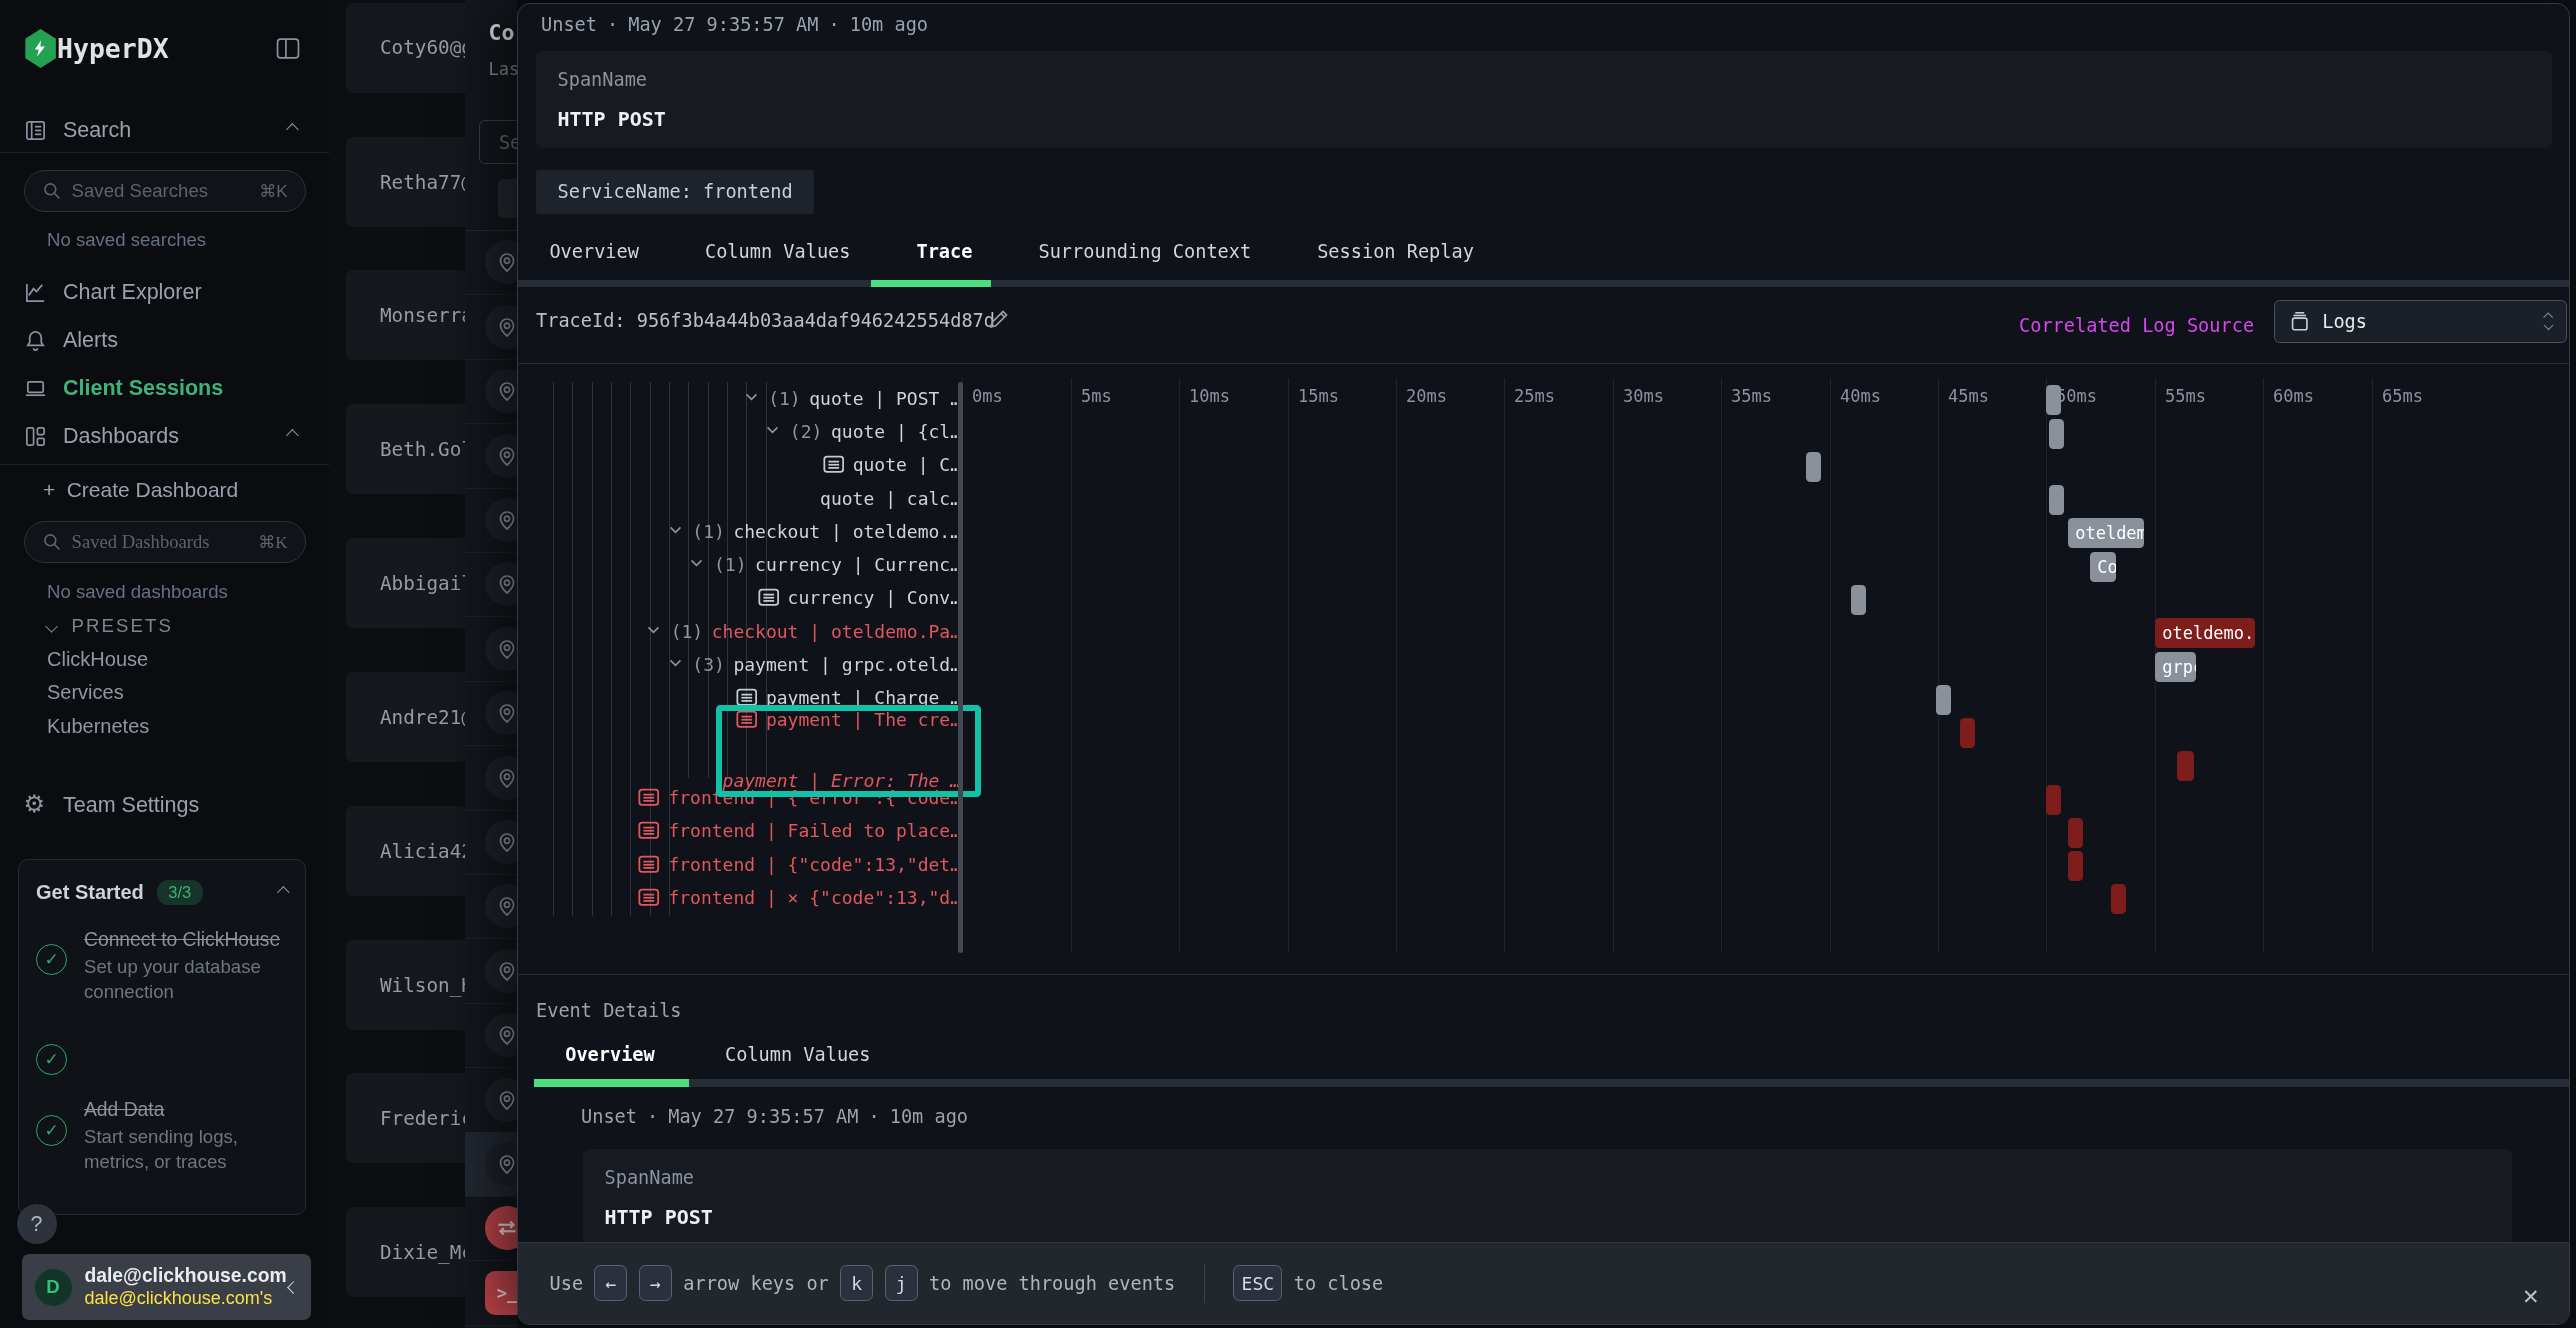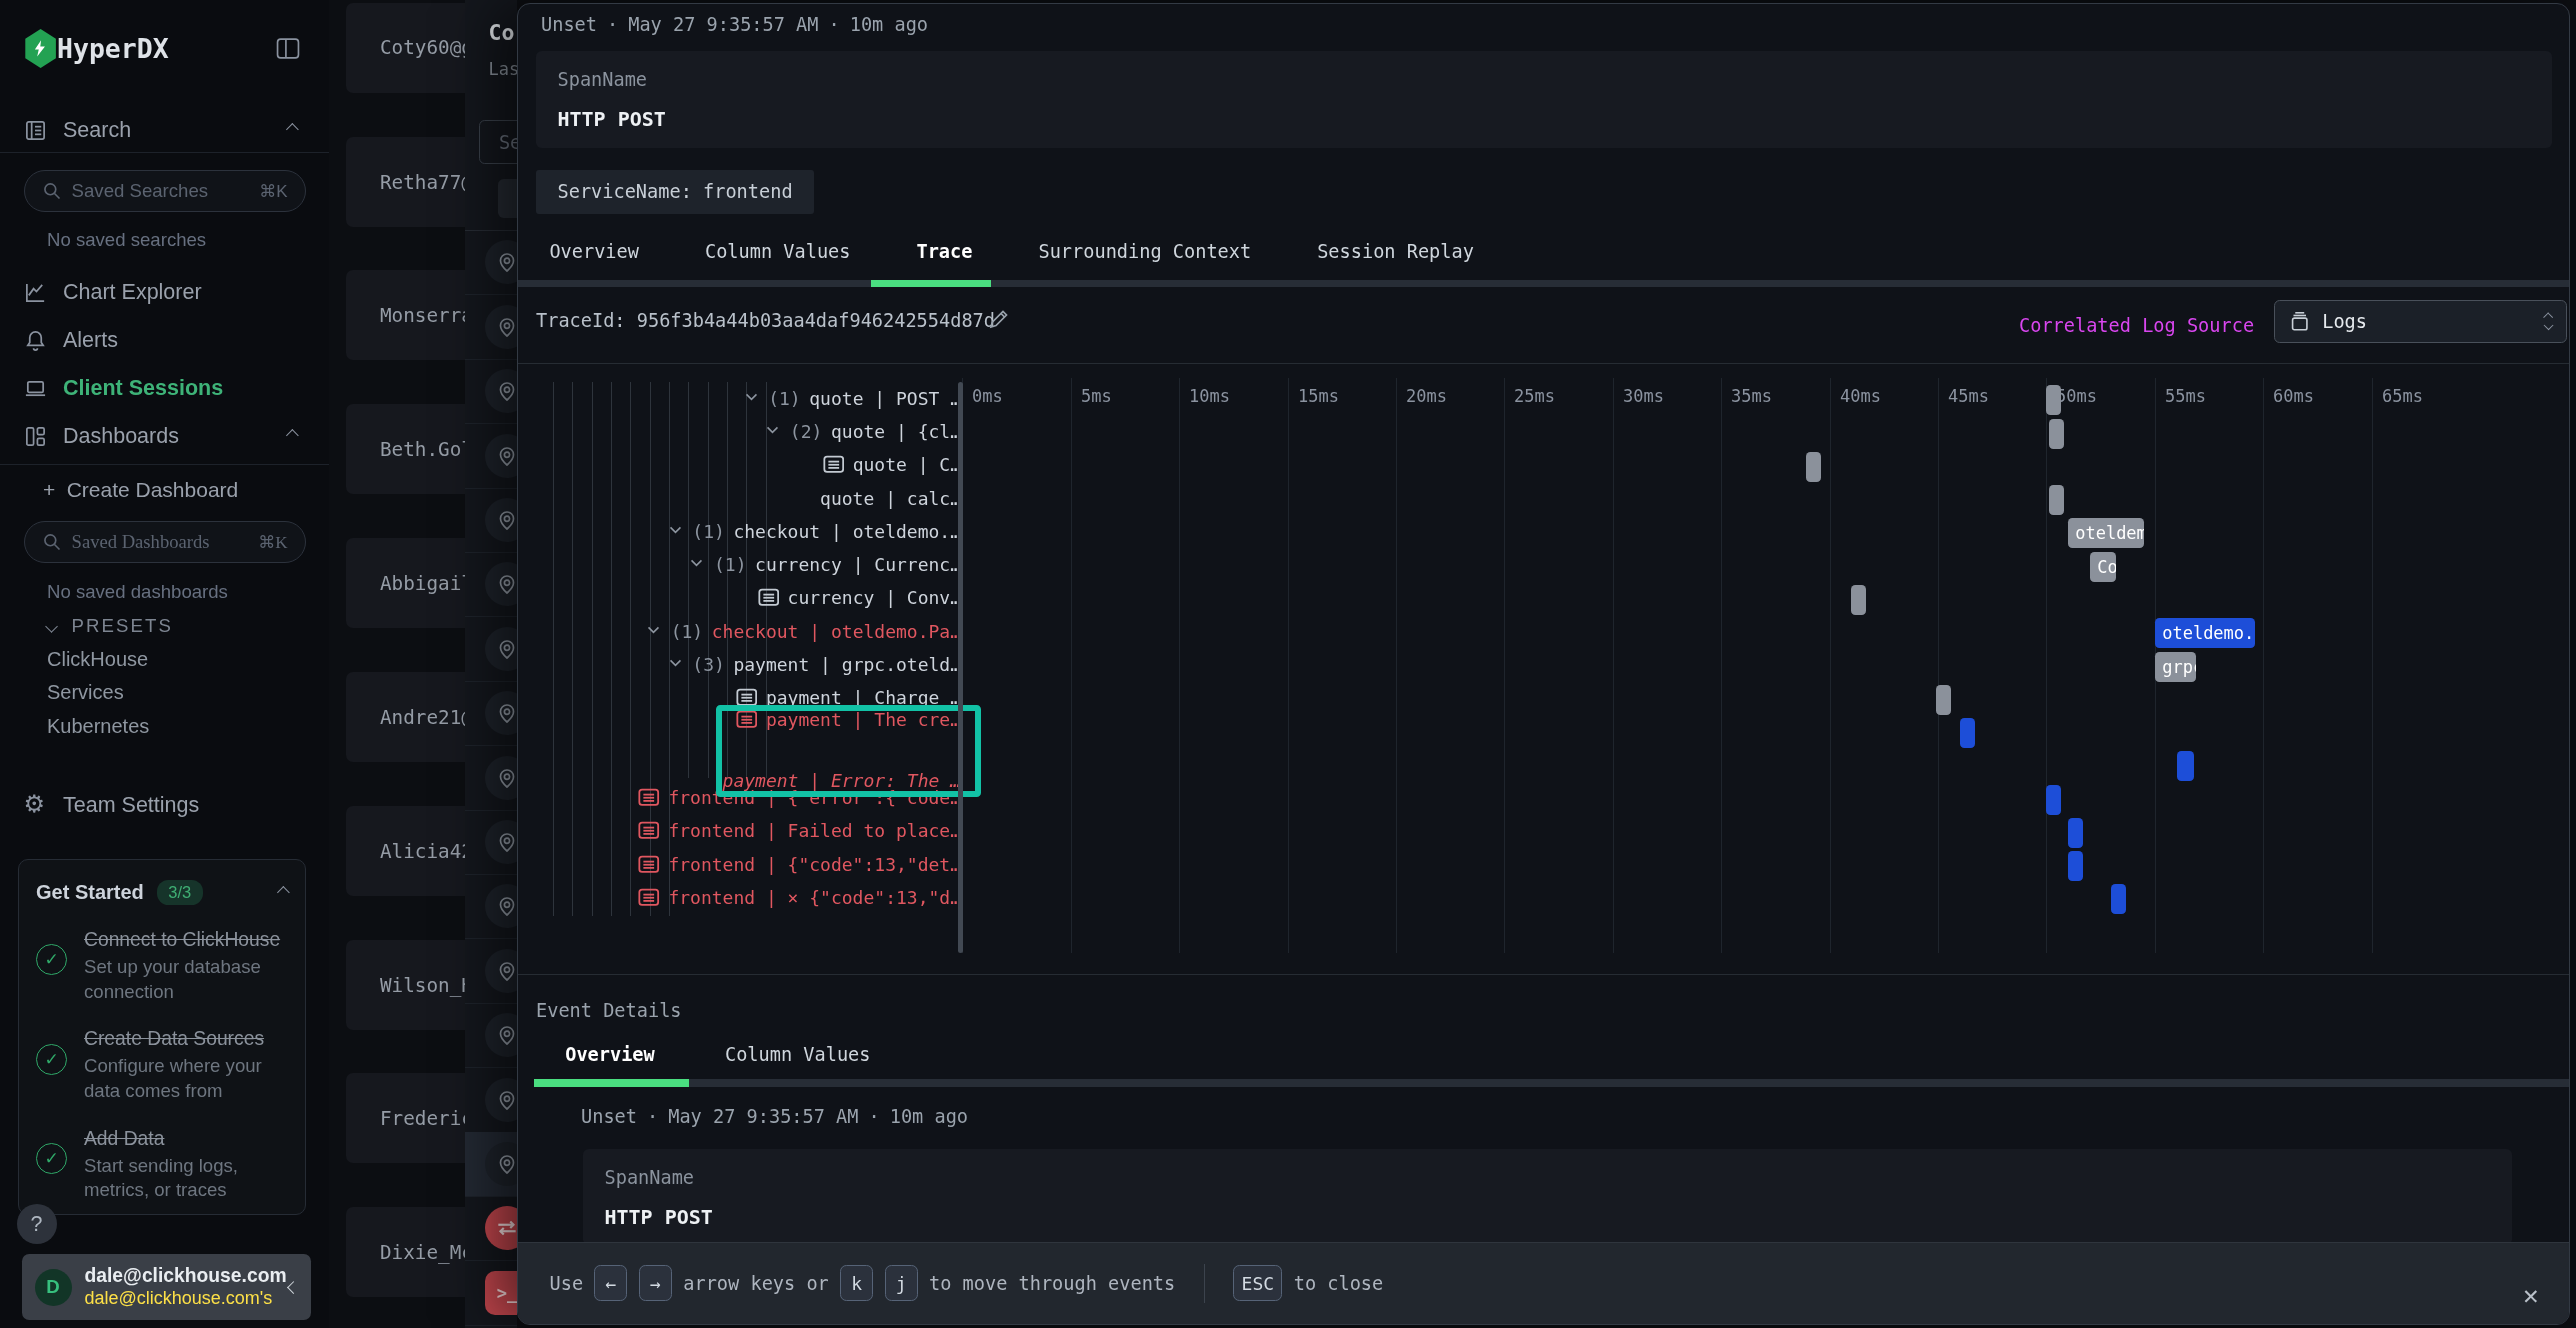--- a/index.html
+++ b/index.html
@@ -83,21 +83,21 @@
             justify-content:flex-end;gap:8.6px;font-size:18px;cursor:pointer;}
   .tree-row .cnt{color:#8d95a0;}
   .tree-row .t-chev{color:#8d95a0;margin-top:-4.3px;}
   .tree-lbl{color:#ced4dc;white-space:nowrap;}
   .tree-lbl.red{color:#e05760;}
   .logicon{width:21.5px;height:18.6px;flex:0 0 auto;color:#c3cad2;}
   .logicon.red{color:#e05760;}
   .bar{position:absolute;height:30px;border-radius:4.3px;box-sizing:border-box;overflow:hidden;
        color:#ffffff;font-size:17px;line-height:30px;padding-left:7.2px;white-space:nowrap;cursor:pointer;}
   .bar.gray{background:#8b919b;}
-  .bar.red{background:#1d4ed8;}
+  .bar.red{background:#7f1d1d;}
   #teal-box{position:absolute;left:198px;top:701px;width:253px;height:80px;border:6.4px solid #12c2a6;border-radius:4.3px;}
   #tree-scrollbar{position:absolute;left:440px;top:378px;width:5px;height:571px;background:#424953;border-radius:2.9px;}
   
   #footer{position:absolute;left:0;bottom:0;width:2053px;height:82px;background:#22272e;border-top:0.7px solid #2f353d;
           display:flex;align-items:center;box-sizing:border-box;padding-left:31.5px;gap:11.4px;
           font-size:18.6px;color:#aeb5bf;}
   .key{min-width:33px;height:36px;border:1.4px solid #566377;background:#2b313c;border-radius:6.4px;
        display:flex;align-items:center;justify-content:center;padding:0 7.2px;color:#d3dae2;font-size:18px;box-sizing:border-box;}
   #footer-div{width:1.4px;height:39px;background:#3c434d;margin:0 17px;}
   #close-x{position:absolute;right:18.6px;top:1272px;width:39px;height:39px;display:flex;align-items:center;
@@ -225,24 +225,20 @@
       <div id="gs-items">
           <div class="gs-item">
             <div class="gs-check">✓</div>
             <div>
               <div class="gs-item-title">Connect to ClickHouse</div>
               <div class="gs-item-desc">Set up your database connection</div>
             </div>
           </div>
           <div class="gs-item">
             <div class="gs-check">✓</div>
-            <div>
-              <div class="gs-item-title">Create Data Sources</div>
-              <div class="gs-item-desc">Configure where your data comes from</div>
-            </div>
           </div>
           <div class="gs-item">
             <div class="gs-check">✓</div>
             <div>
               <div class="gs-item-title">Add Data</div>
               <div class="gs-item-desc">Start sending logs, metrics, or traces</div>
             </div>
           </div>
         </div>
     </div>

